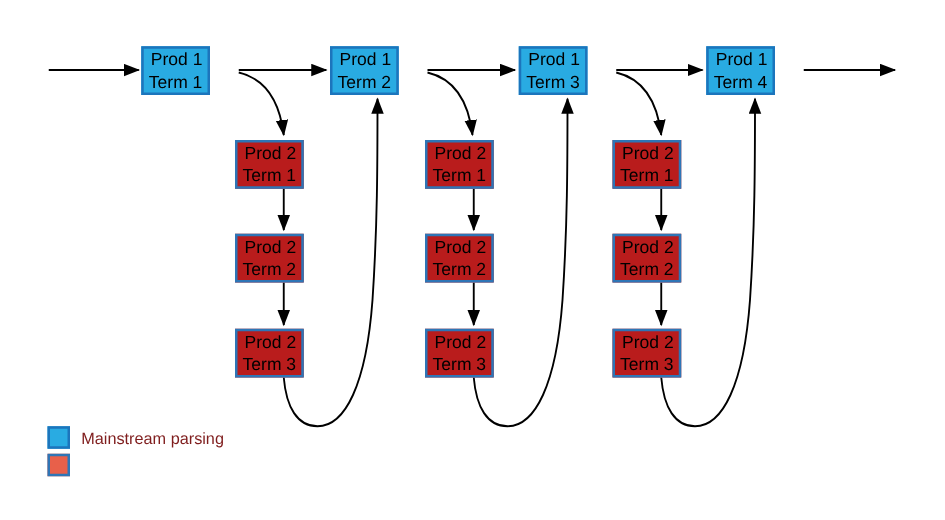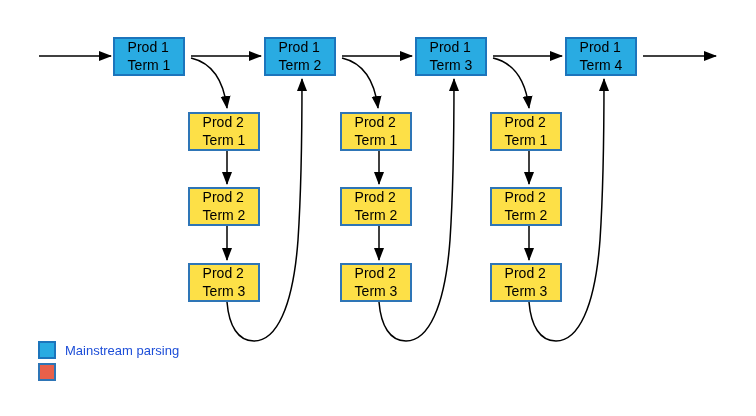--- a/index.html
+++ b/index.html
@@ -11,35 +11,35 @@
     font-family: "Liberation Sans", sans-serif;
     overflow: hidden;
   }
   #connectors {
     position: absolute;
     left: 0; top: 0;
     width: 756px; height: 416px;
   }
   .node {
     position: absolute;
-    width: 72px;
+    width: 55px;
     height: 39px;
     box-sizing: border-box;
     border: 2px solid #2e75b6;
     display: flex;
     align-items: center;
     justify-content: center;
-    text-align: left;
+    text-align: right;
     font-size: 14px;
     line-height: 1.25;
     color: #000000;
     white-space: pre-line;
   }
   .node.blue { background: #29abe2; border-color: #1c75bc; }
-  .node.orange { background: #fde047; border-color: #2e75b6; }
+  .node.orange { background: #b91c1c; border-color: #2e75b6; }
 
   
   .blue { top: 37px; }
   #m1 { left: 113px; }
   #m2 { left: 264px; }
   #m3 { left: 415px; }
   #m4 { left: 565px; }
 
   
   .col1 { left: 188px; }
@@ -59,21 +59,21 @@
   }
   .swatch {
     width: 14px; height: 14px;
     box-sizing: content-box;
     border: 2px solid #2e75b6;
     margin-right: 9px;
     flex: 0 0 auto;
   }
   .swatch.blue-sw { background: #29abe2; border-color: #1c75bc; }
   .swatch.orange-sw { background: #e8604a; border-color: #2e75b6; }
-  .legend-label { font-size: 13px; color: #1d4ed8; }
+  .legend-label { font-size: 13px; color: #7f1d1d; }
 </style>
 </head>
 <body>
 
 <div id="canvas">
 
   <svg id="connectors" viewBox="0 0 756 416" xmlns="http://www.w3.org/2000/svg">
     <defs>
       <marker id="arrow" markerUnits="userSpaceOnUse" markerWidth="15" markerHeight="12" refX="12" refY="5" orient="auto">
         <path d="M0,0 L13,5 L0,10 Z" fill="#000000"></path>

